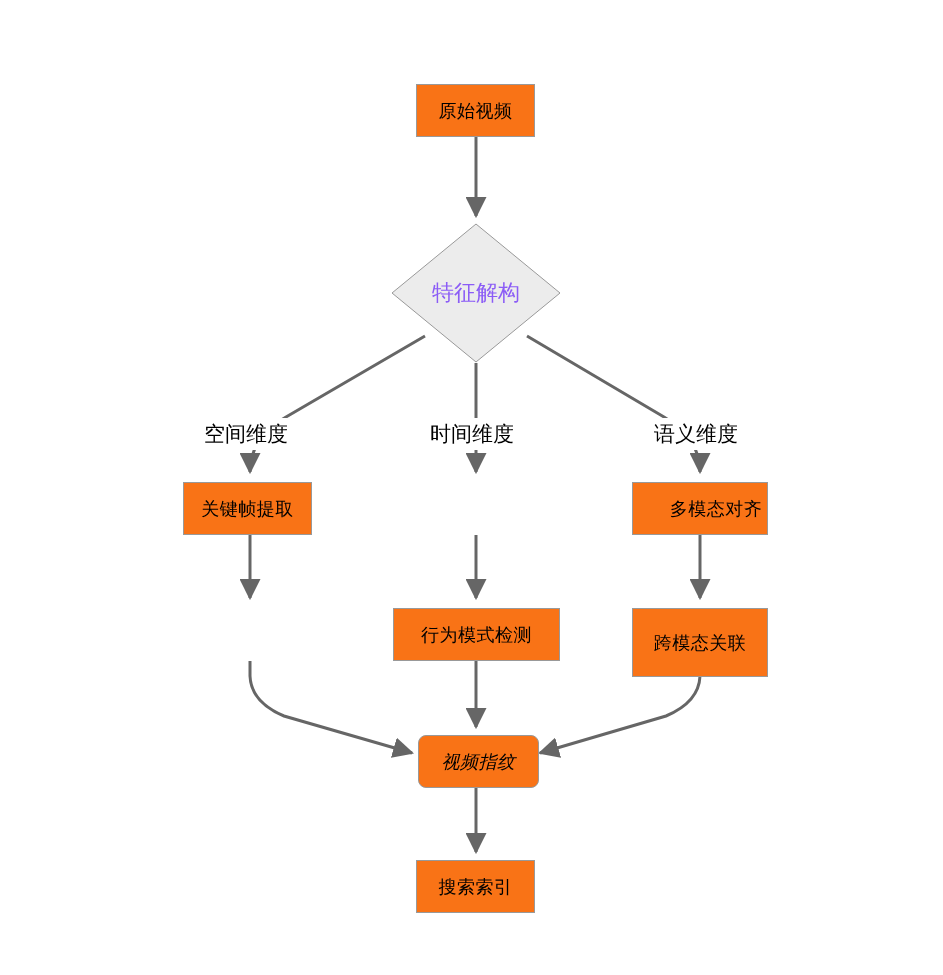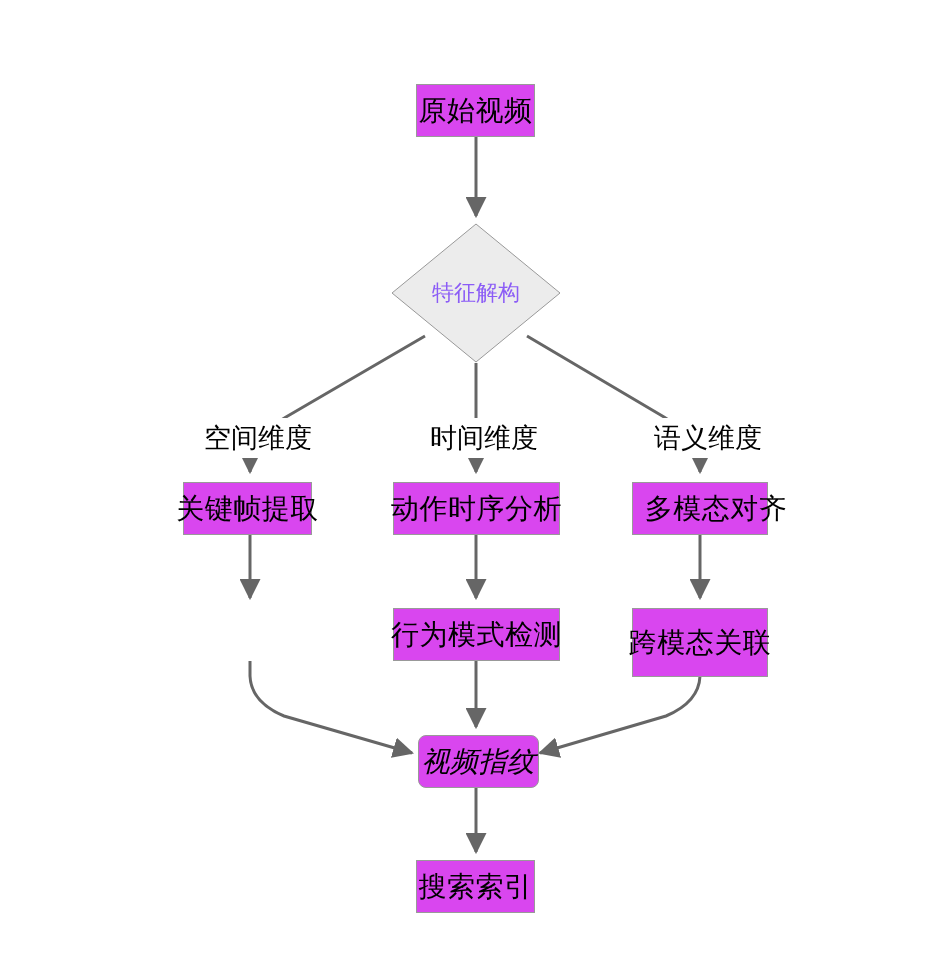--- a/index.html
+++ b/index.html
@@ -22,27 +22,27 @@
   #edge-layer {
     position: absolute;
     top: 0;
     left: 0;
     width: 943px;
     height: 975px;
   }
   .node {
     position: absolute;
     box-sizing: border-box;
-    background: #d946ef;
+    background: #f97316;
     border: 1px solid #999999;
     color: #000000;
     display: flex;
     align-items: center;
     justify-content: center;
-    font-size: 28px;
+    font-size: 18px;
     line-height: 1;
     letter-spacing: 0.5px;
     white-space: nowrap;
     z-index: 3;
   }
   .node.rounded {
     border-radius: 8px;
   }
   .diamond-wrap {
     position: absolute;
@@ -63,21 +63,21 @@
     height: 100%;
     display: flex;
     align-items: center;
     justify-content: center;
     font-size: 22px;
     color: #8b5cf6;
     white-space: nowrap;
   }
   .edge-label {
     position: absolute;
-    font-size: 27px;
+    font-size: 21px;
     color: #000000;
     background: #ffffff;
     padding: 2px 5px;
     white-space: nowrap;
     z-index: 4;
     text-align: center;
   }
 </style>
 </head>
 <body>
@@ -126,23 +126,20 @@
   <div class="edge-label" style="left:425px; top:418px;">
     <span>时间维度</span>
   </div>
   <div class="edge-label" style="left:649px; top:418px;">
     <span>语义维度</span>
   </div>
 
   <div class="node" style="left:183px; top:482px; width:129px; height:53px;">
     <span>关键帧提取</span>
   </div>
-  <div class="node" style="left:393px; top:482px; width:167px; height:53px;">
-    <span>动作时序分析</span>
-  </div>
   <div class="node" style="left:632px; top:482px; width:136px; height:53px;padding-left:32px;">
     <span>多模态对齐</span>
   </div>
 
   <div class="node" style="left:393px; top:608px; width:167px; height:53px;">
     <span>行为模式检测</span>
   </div>
   <div class="node" style="left:632px; top:608px; width:136px; height:69px;">
     <span>跨模态关联</span>
   </div>

